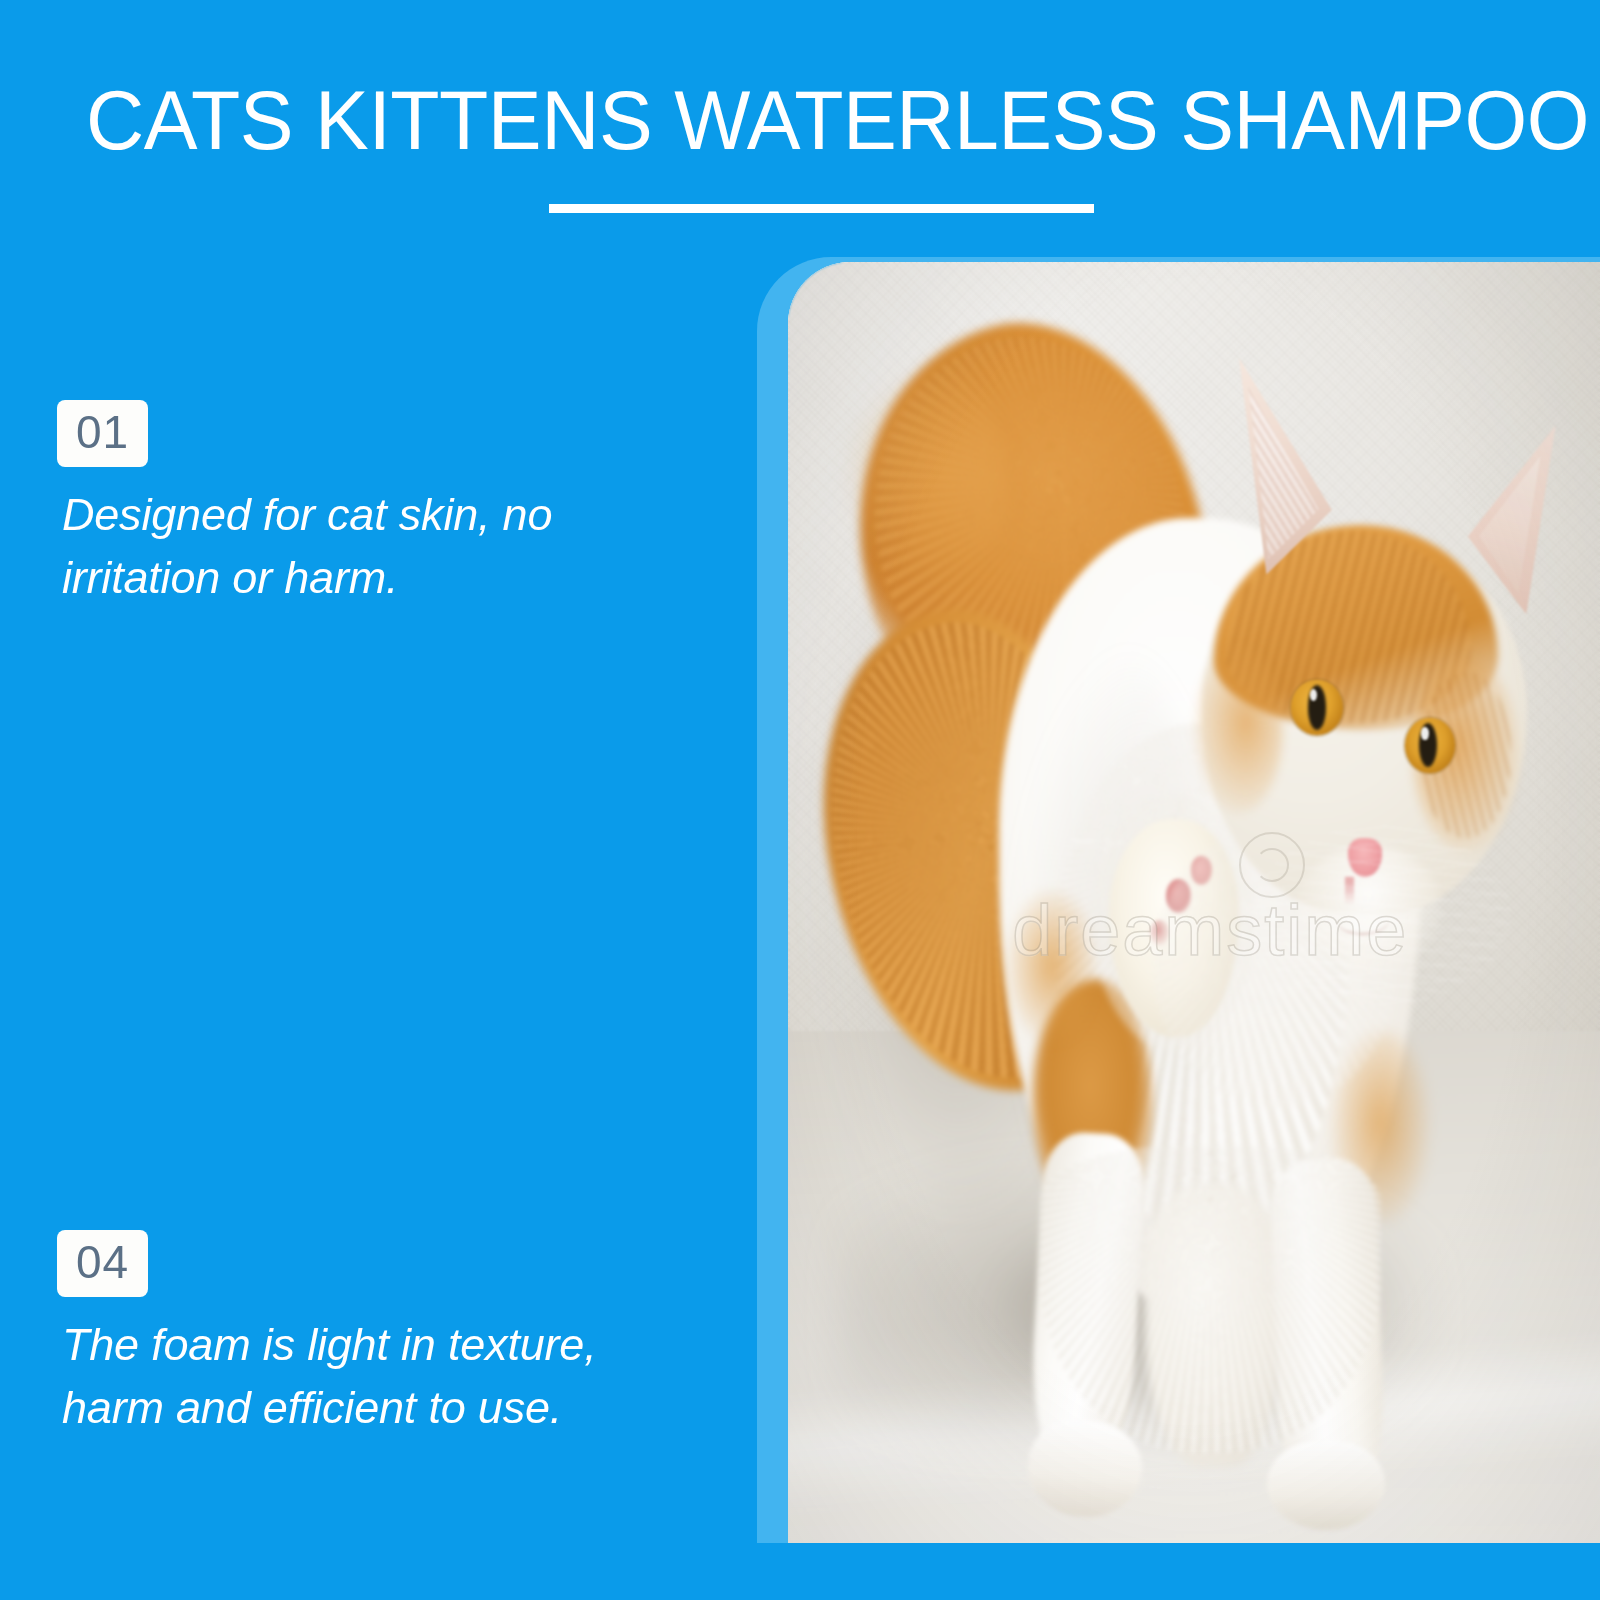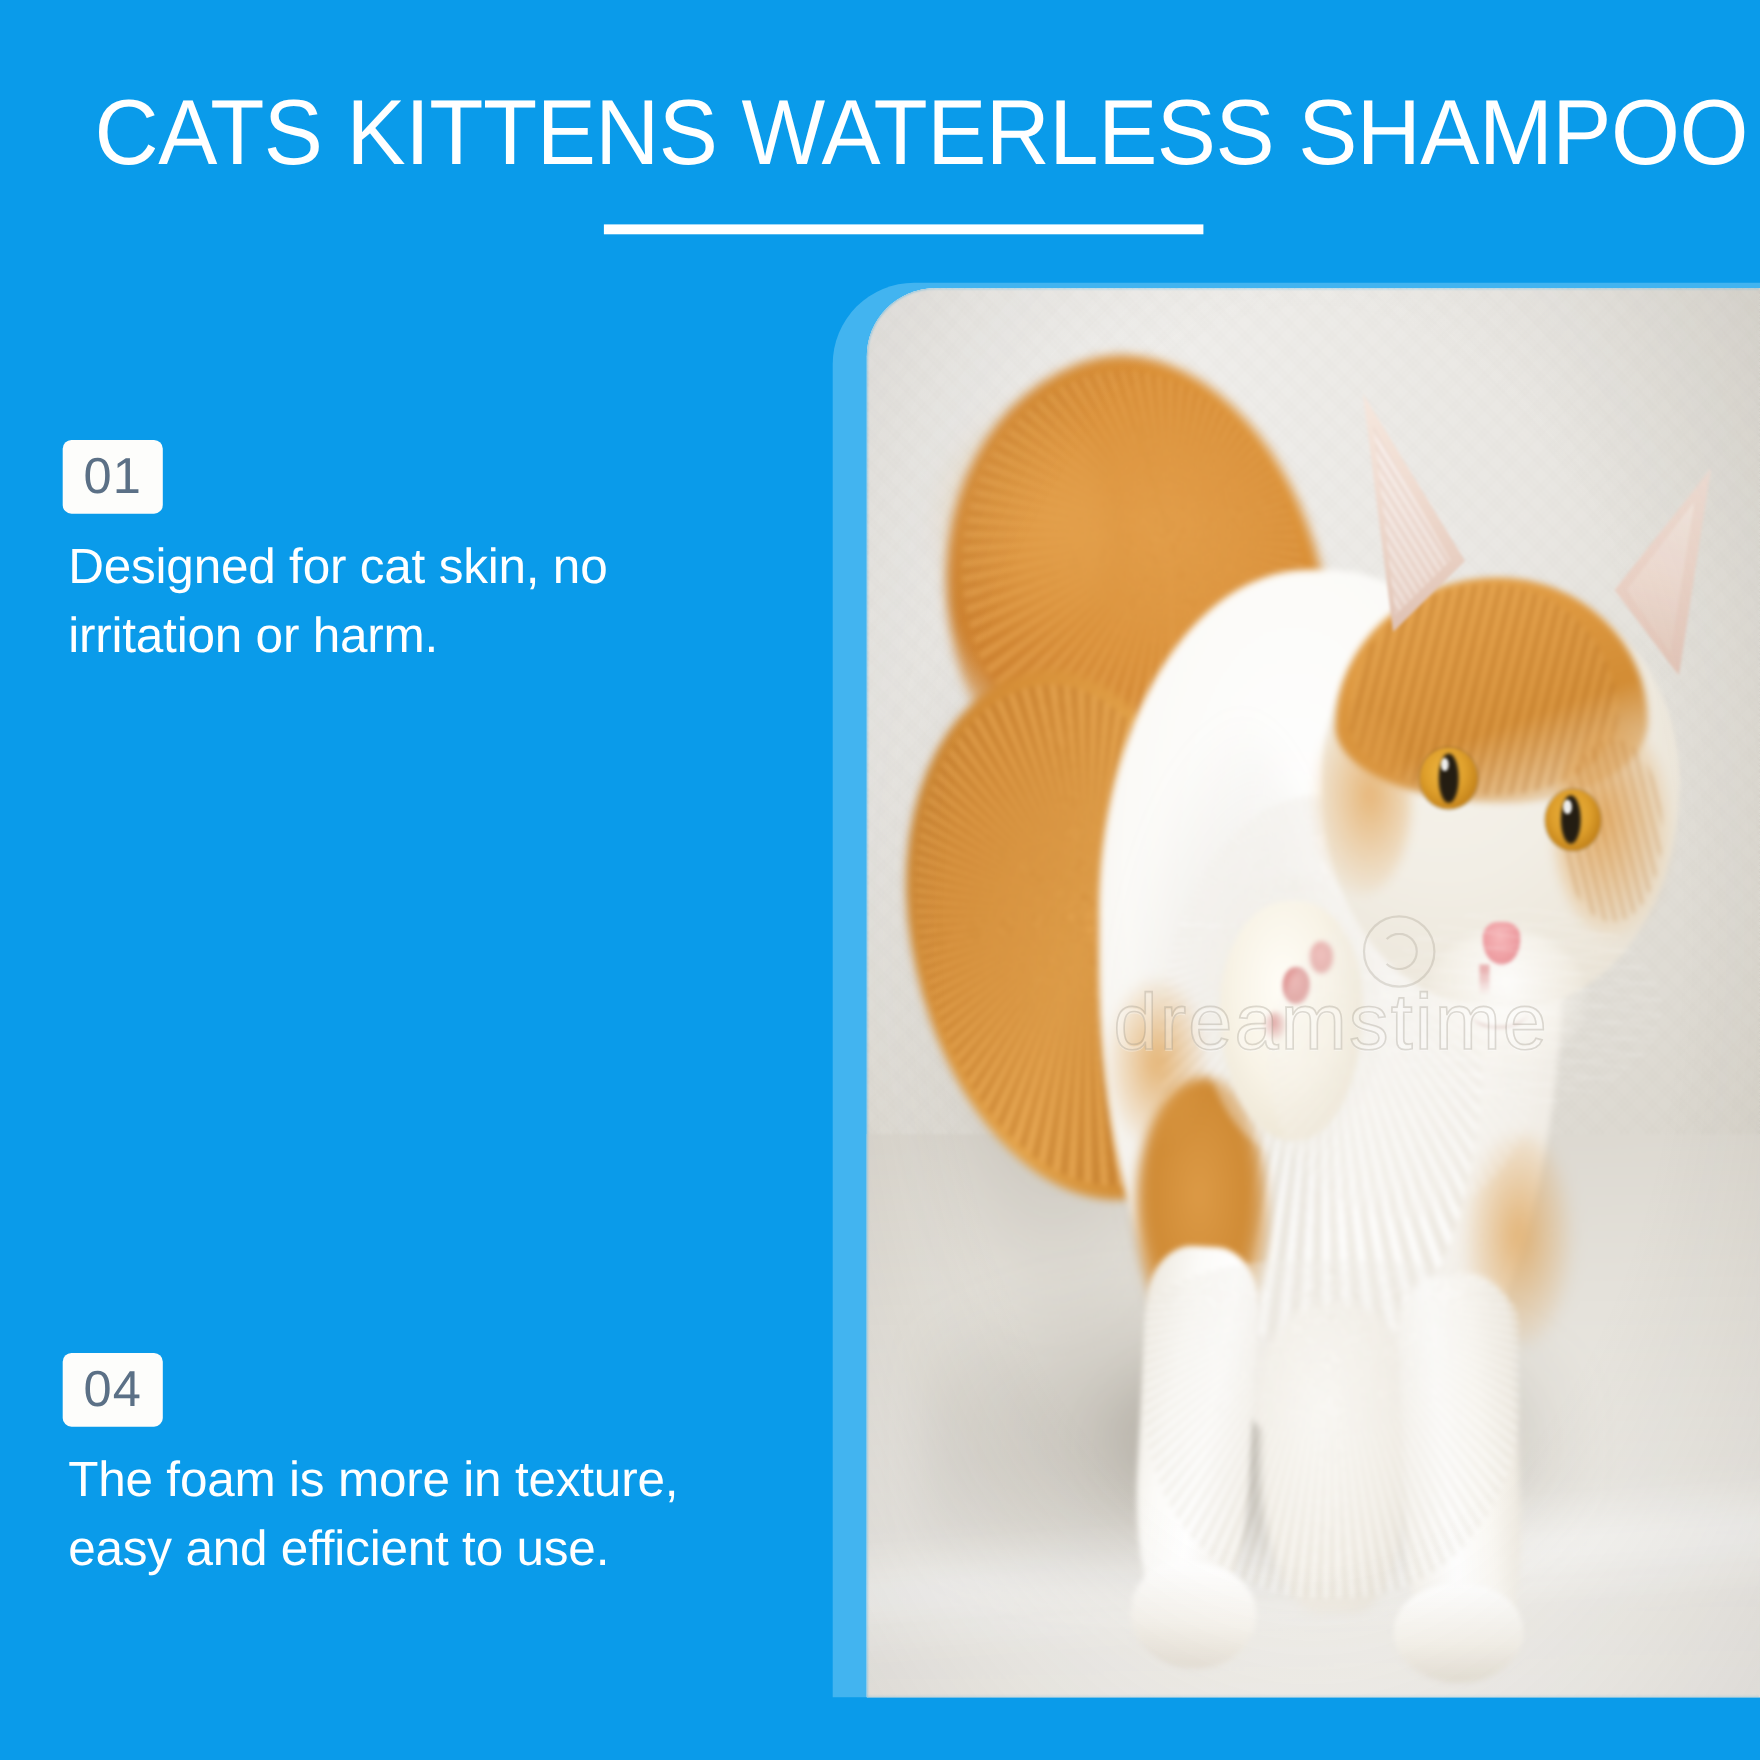--- a/index.html
+++ b/index.html
@@ -81,20 +81,21 @@
     letter-spacing: 1px;
   }
   .feature-text {
     margin: 16px 0 0 62px;
     color: #ffffff;
     font-size: 45px;
     line-height: 63px;
     font-weight: 300;
     max-width: 640px;
     letter-spacing: -0.2px;
+    font-style: italic;
   }
   .feature-3 .feature-text { line-height: 62px; }
 
   
   .photo-accent {
     position: absolute;
     left: 757px;
     top: 257px;
     width: 843px;
     height: 1286px;
@@ -629,21 +630,21 @@
 
     <div class="feature feature-1">
       <div class="badge">01</div>
       <div class="feature-text">Designed for cat skin, no irritation or harm.</div>
     </div>
 
 
 
     <div class="feature feature-4">
       <div class="badge">04</div>
-      <div class="feature-text">The foam is more in texture, easy and efficient to use.</div>
+      <div class="feature-text">The foam is light in texture, harm and efficient to use.</div>
     </div>
 
   </div>
 
   <div class="photo-accent"></div>
 
   <div class="photo-frame">
 
     <div class="scene"></div>
     <div class="fabric-weave"></div>

